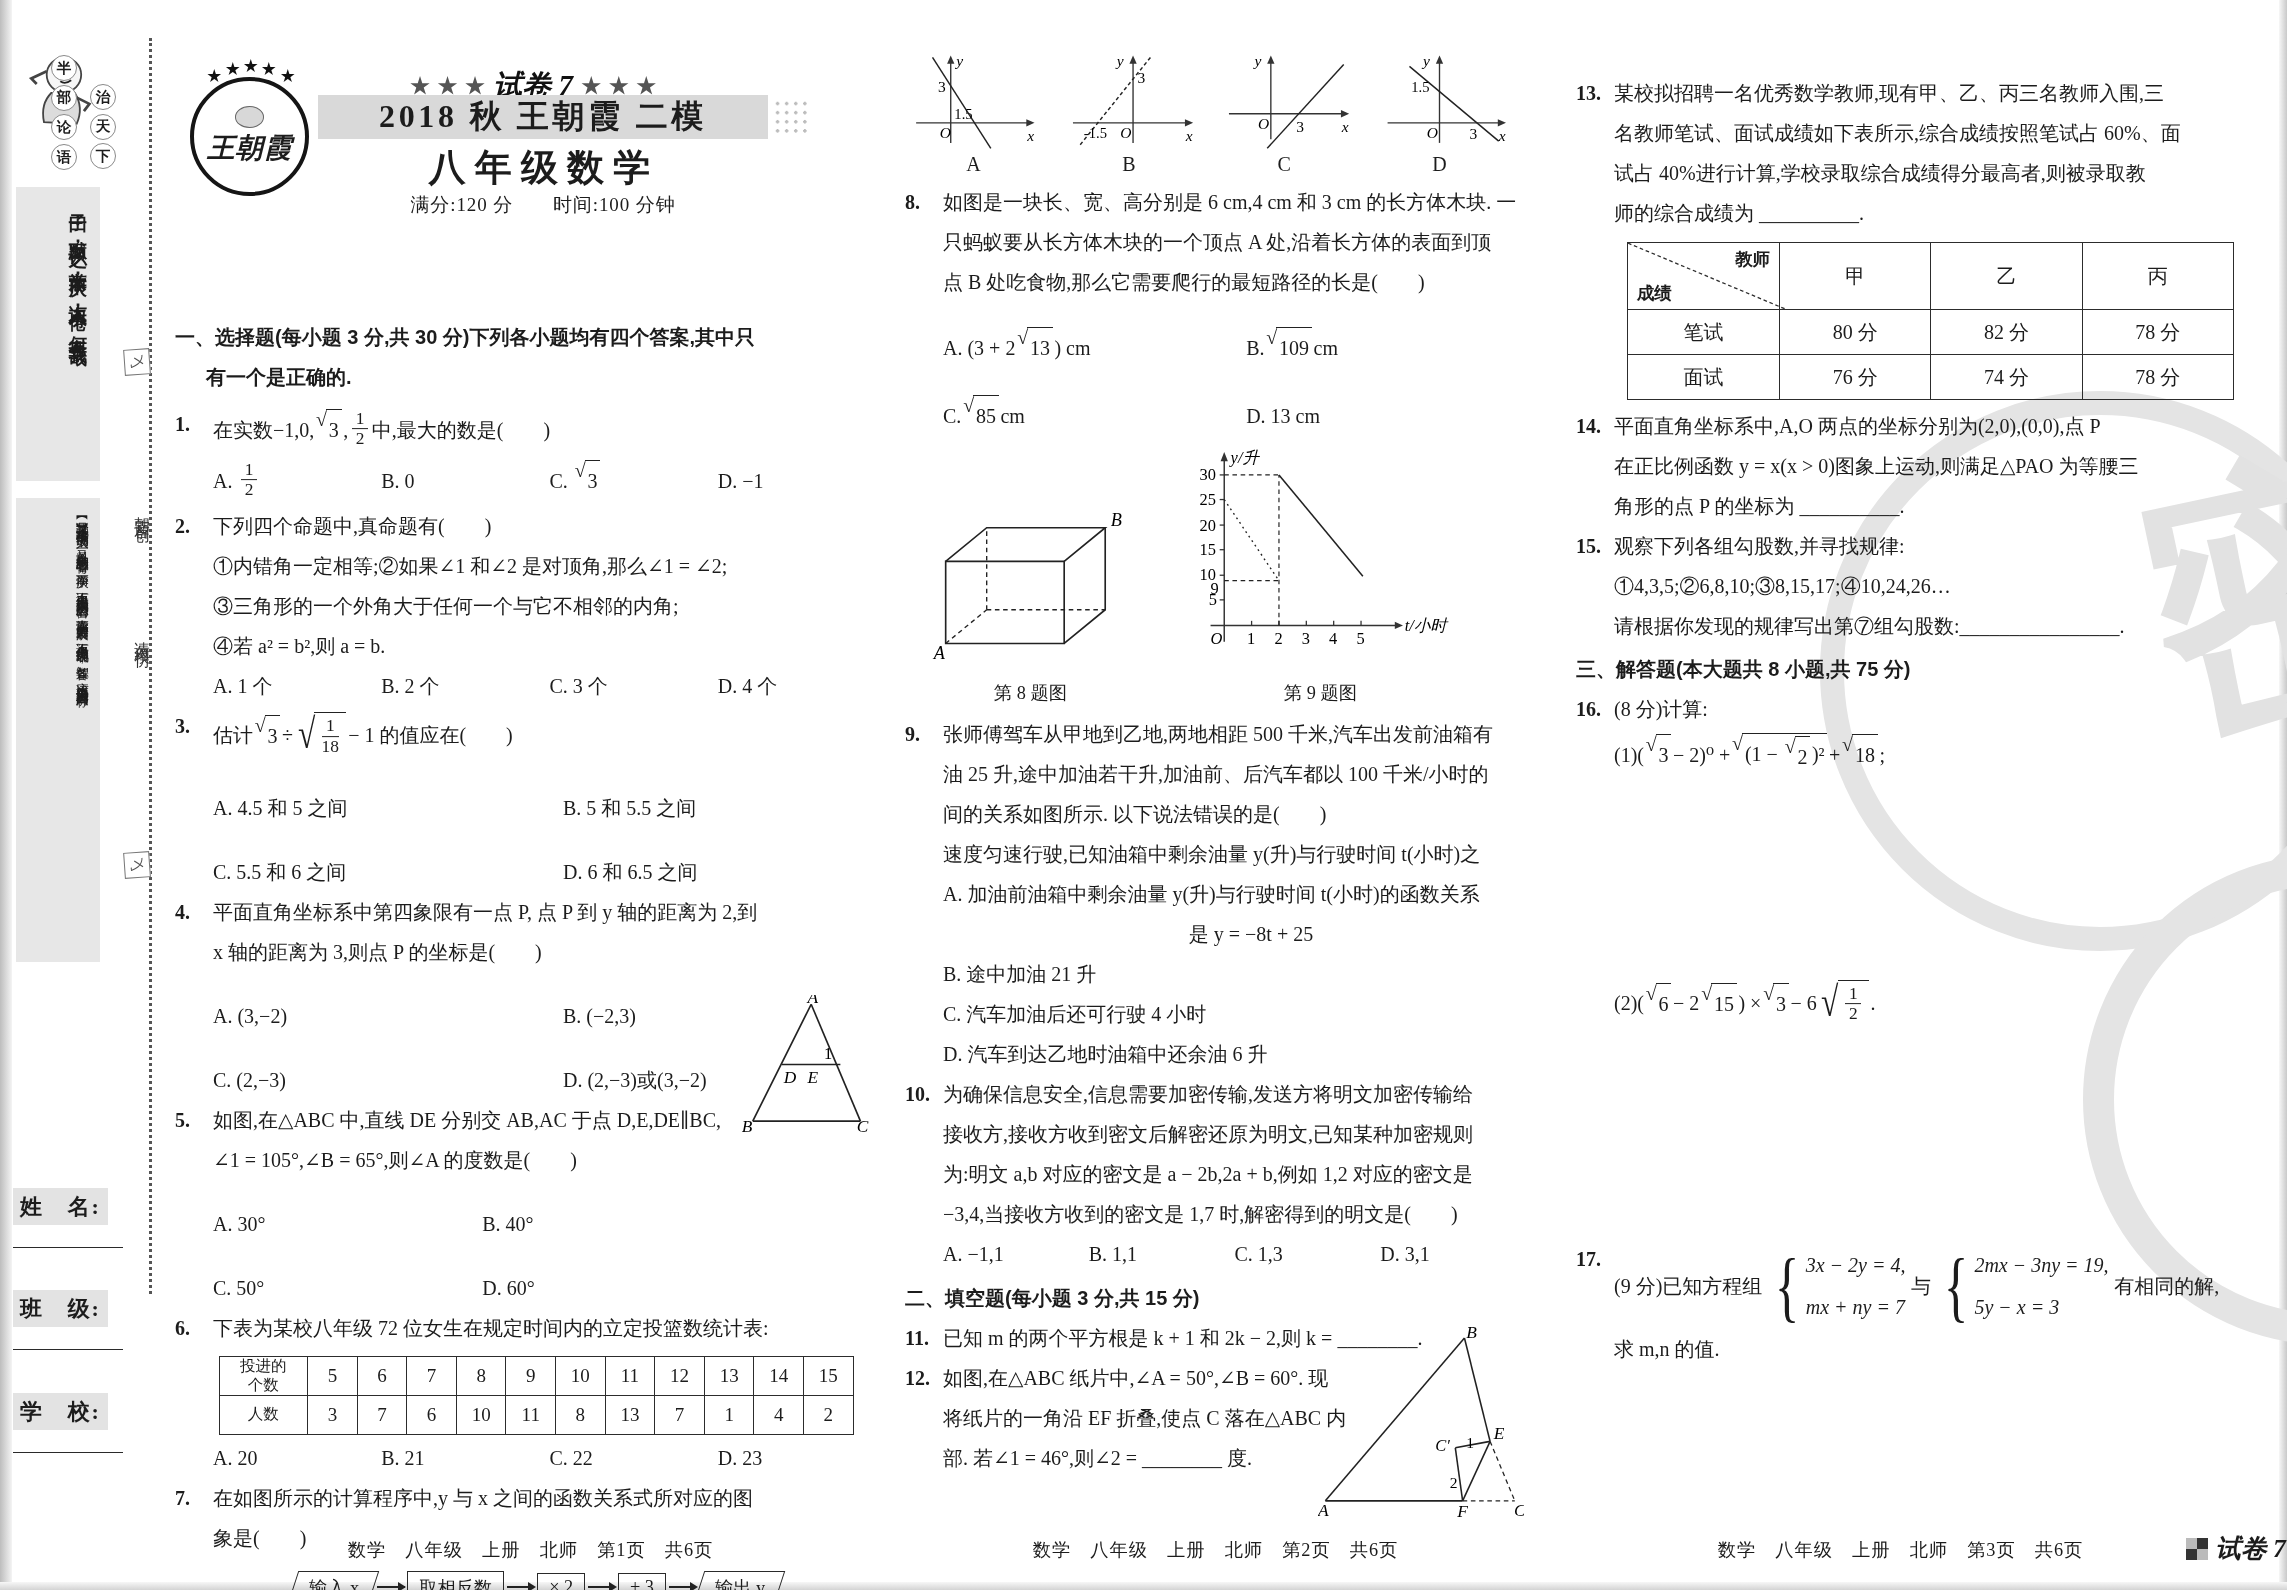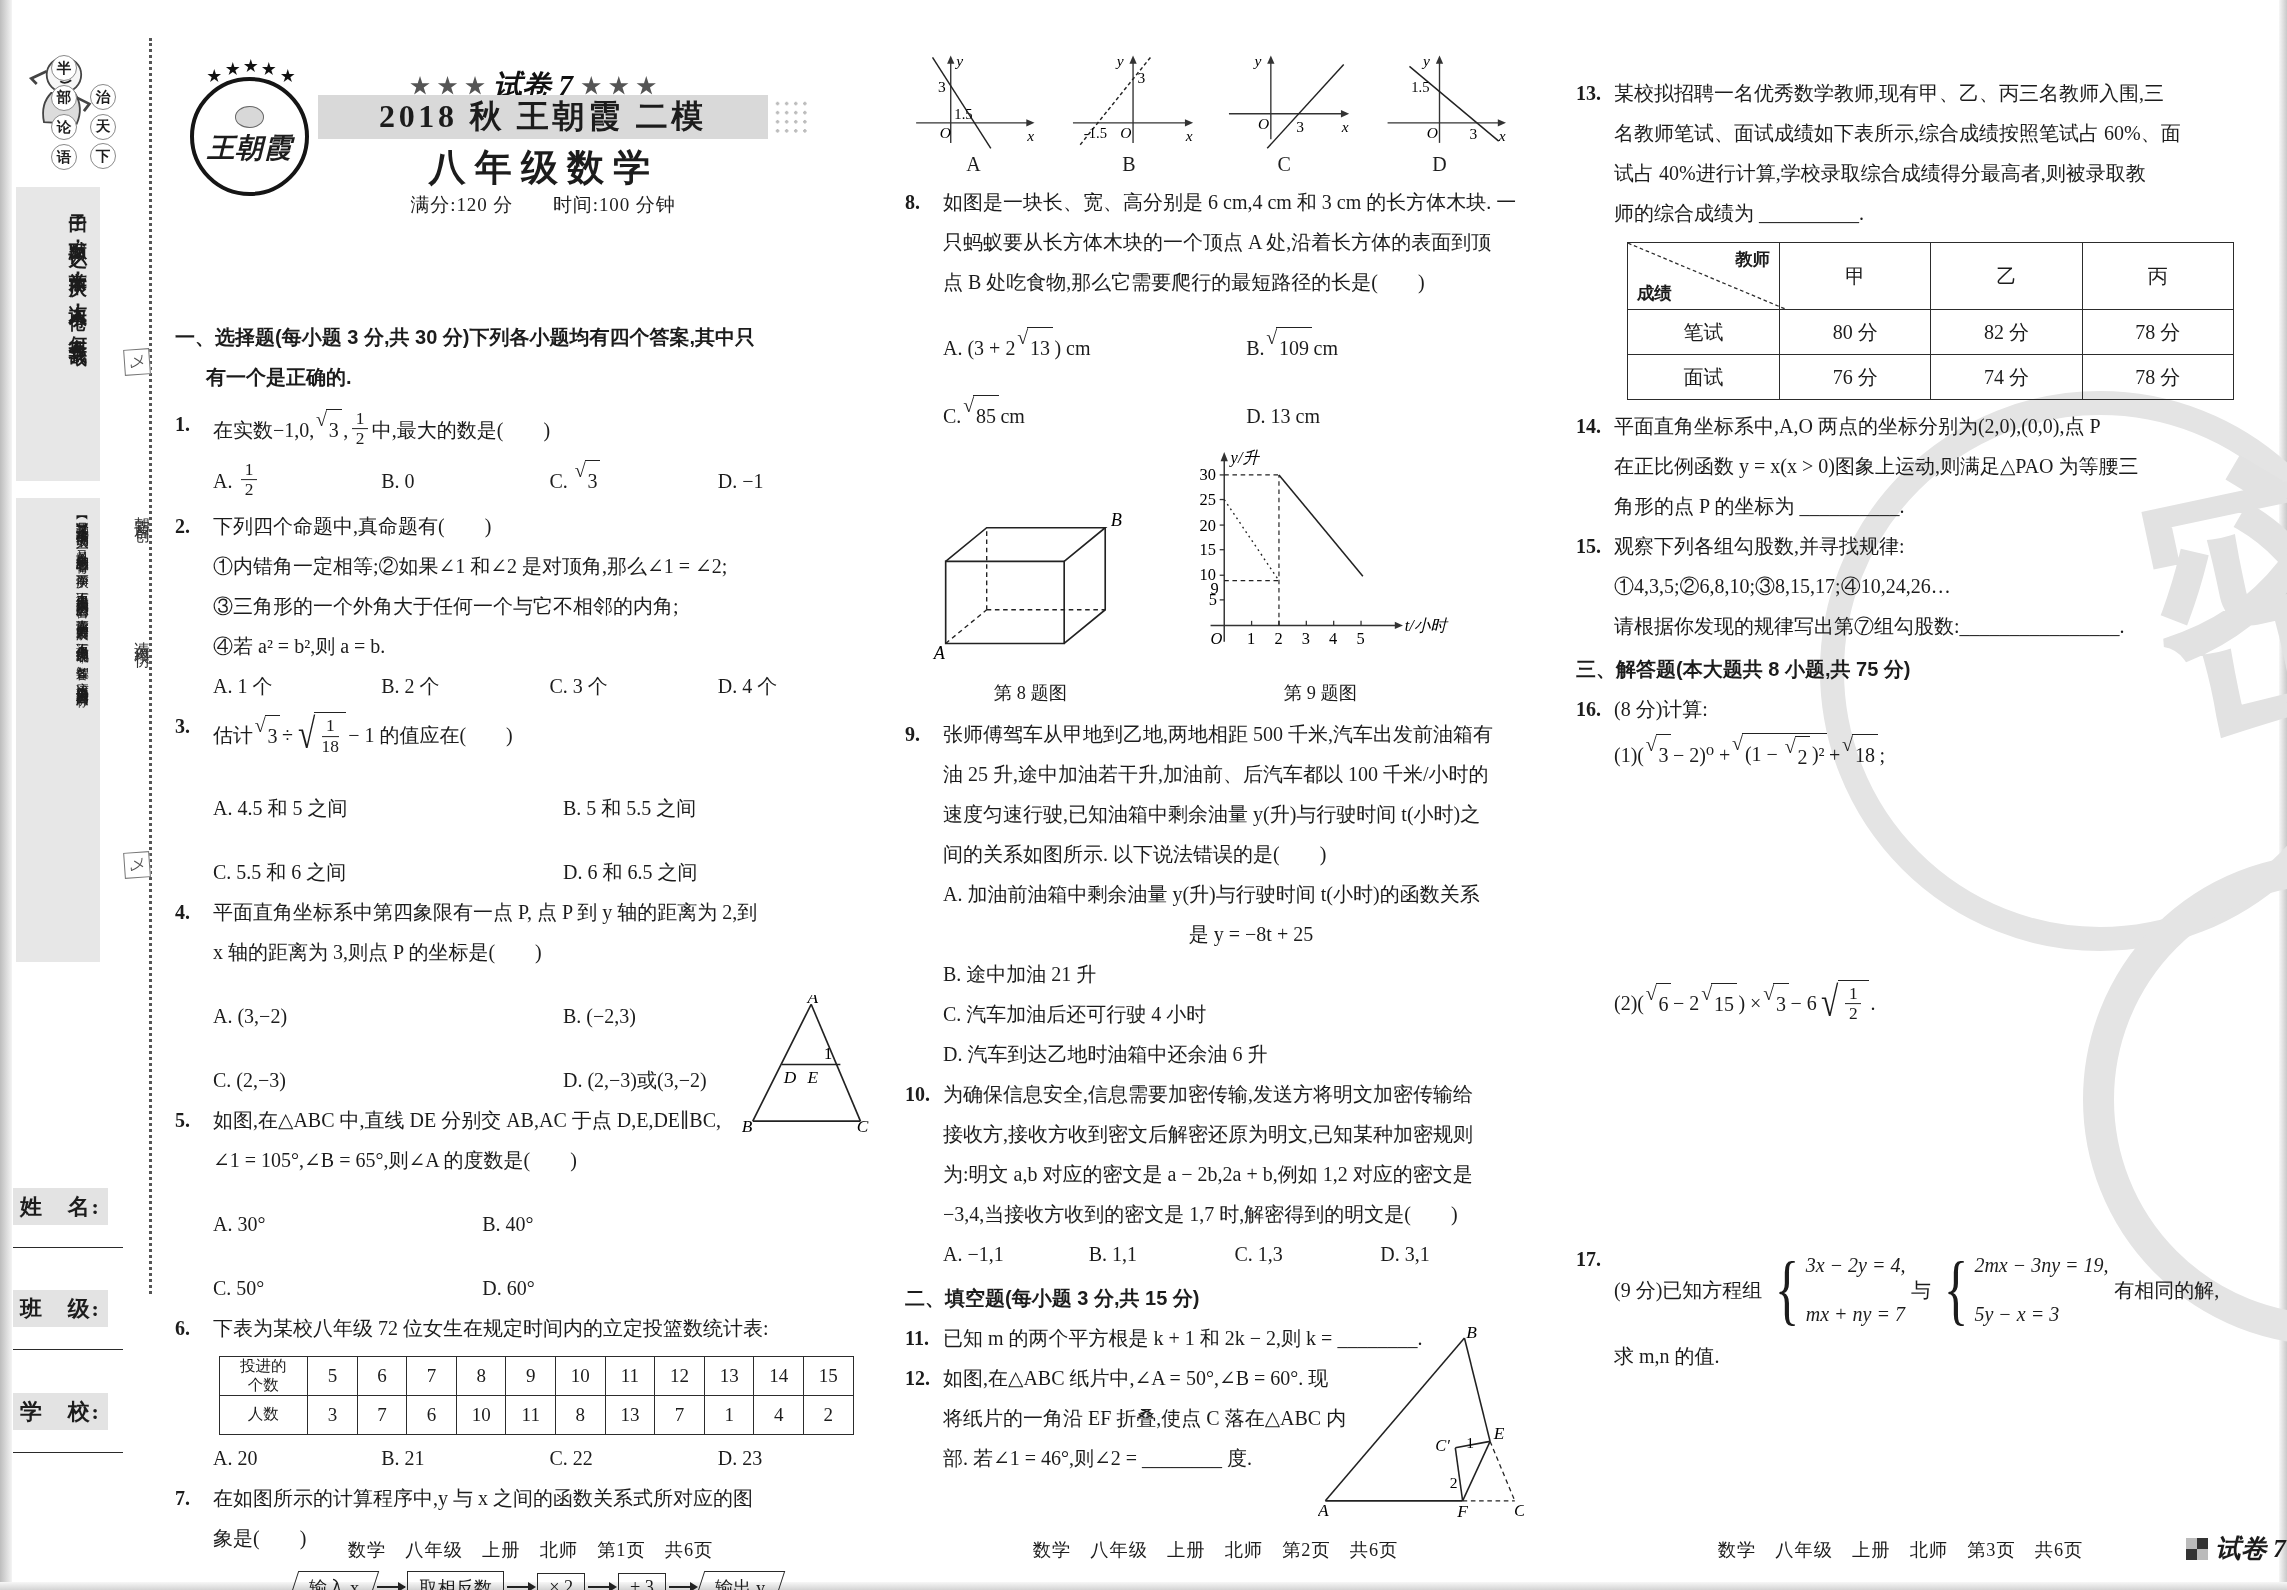--- a/index.html
+++ b/index.html
@@ -113,21 +113,21 @@
   .gcell{text-align:center;}
   .gcell .glabel{font-size:20px;margin-top:-3.7px;}
   .figrow{display:flex;align-items:flex-end;gap:55px;margin:5.5px 0 9.1px 27.4px;}
   .fig5{position:absolute;left:565px;top:678px;}
   .fig12{position:absolute;left:413px;top:1277px;}
 
   
   .sysrow{display:flex;align-items:center;line-height:1.3;margin-top:12.8px;}
   .sys{display:inline-flex;align-items:center;margin:0 5.5px;}
   .sys .brc{font-size:79px;font-weight:300;line-height:0.85;transform:scaleX(.65);}
-  .sys .eqs{display:flex;flex-direction:column;gap:23px;font-style:italic;font-size:20px;}
+  .sys .eqs{display:flex;flex-direction:column;gap:16px;font-style:italic;font-size:20px;}
 
   
   .wm-circle{position:absolute;border-radius:50%;border:24px solid #e4e4e4;}
   .wm-mi{position:absolute;color:#e2e2e2;font-weight:700;}
 
   
   .footer{position:absolute;top:1537px;font-size:18.3px;letter-spacing:0.9px;white-space:nowrap;}
   .corner{position:absolute;left:2186px;top:1531px;display:flex;align-items:center;gap:7.3px;}
   .corner .cicon{width:22px;height:22px;flex:none;
      background:conic-gradient(#333 25%,#bbb 0 50%,#333 0 75%,#bbb 0);}
@@ -569,22 +569,22 @@
         </svg>
         <div class="figcap">第 9 题图</div>
       </div>
     </div>
 
     <div class="q">
       <span class="qn">9.</span>
       <div class="qb">
         <div class="ln">张师傅驾车从甲地到乙地,两地相距 500 千米,汽车出发前油箱有</div>
         <div class="ln">油 25 升,途中加油若干升,加油前、后汽车都以 100 千米/小时的</div>
+        <div class="ln">间的关系如图所示. 以下说法错误的是(　　)</div>
         <div class="ln">速度匀速行驶,已知油箱中剩余油量 y(升)与行驶时间 t(小时)之</div>
-        <div class="ln">间的关系如图所示. 以下说法错误的是(　　)</div>
         <div class="ln">A. 加油前油箱中剩余油量 y(升)与行驶时间 t(小时)的函数关系</div>
         <div class="ln" style="padding-left:33px;text-align:center;">是 y = −8t + 25</div>
         <div class="ln">B. 途中加油 21 升</div>
         <div class="ln">C. 汽车加油后还可行驶 4 小时</div>
         <div class="ln">D. 汽车到达乙地时油箱中还余油 6 升</div>
       </div>
     </div>
 
     <div class="q">
       <span class="qn">10.</span>

